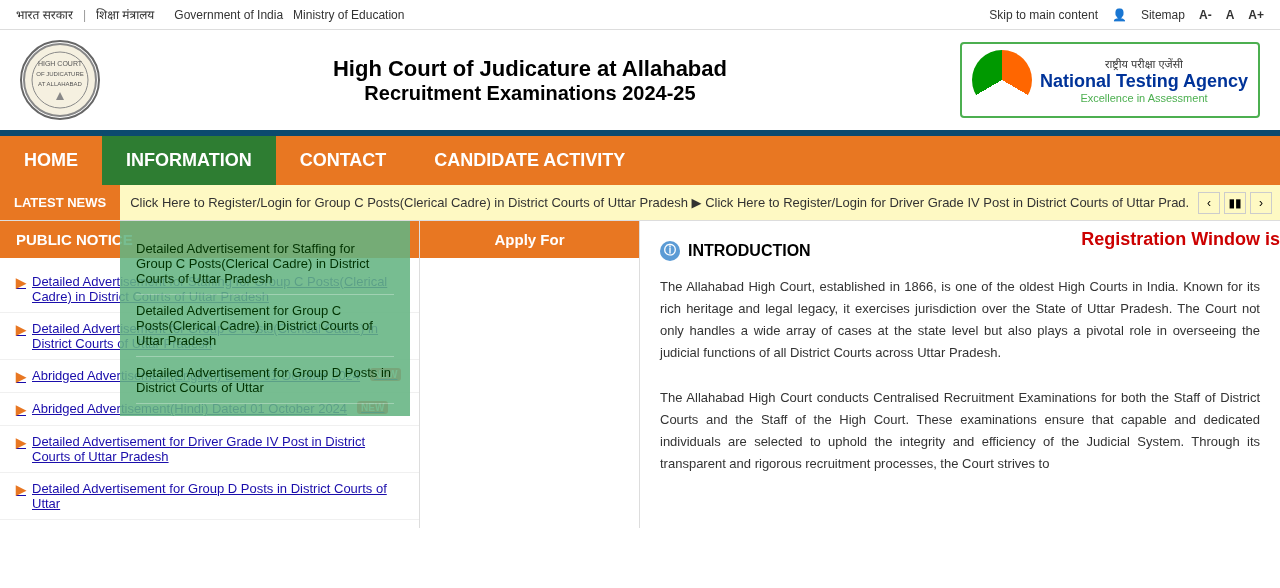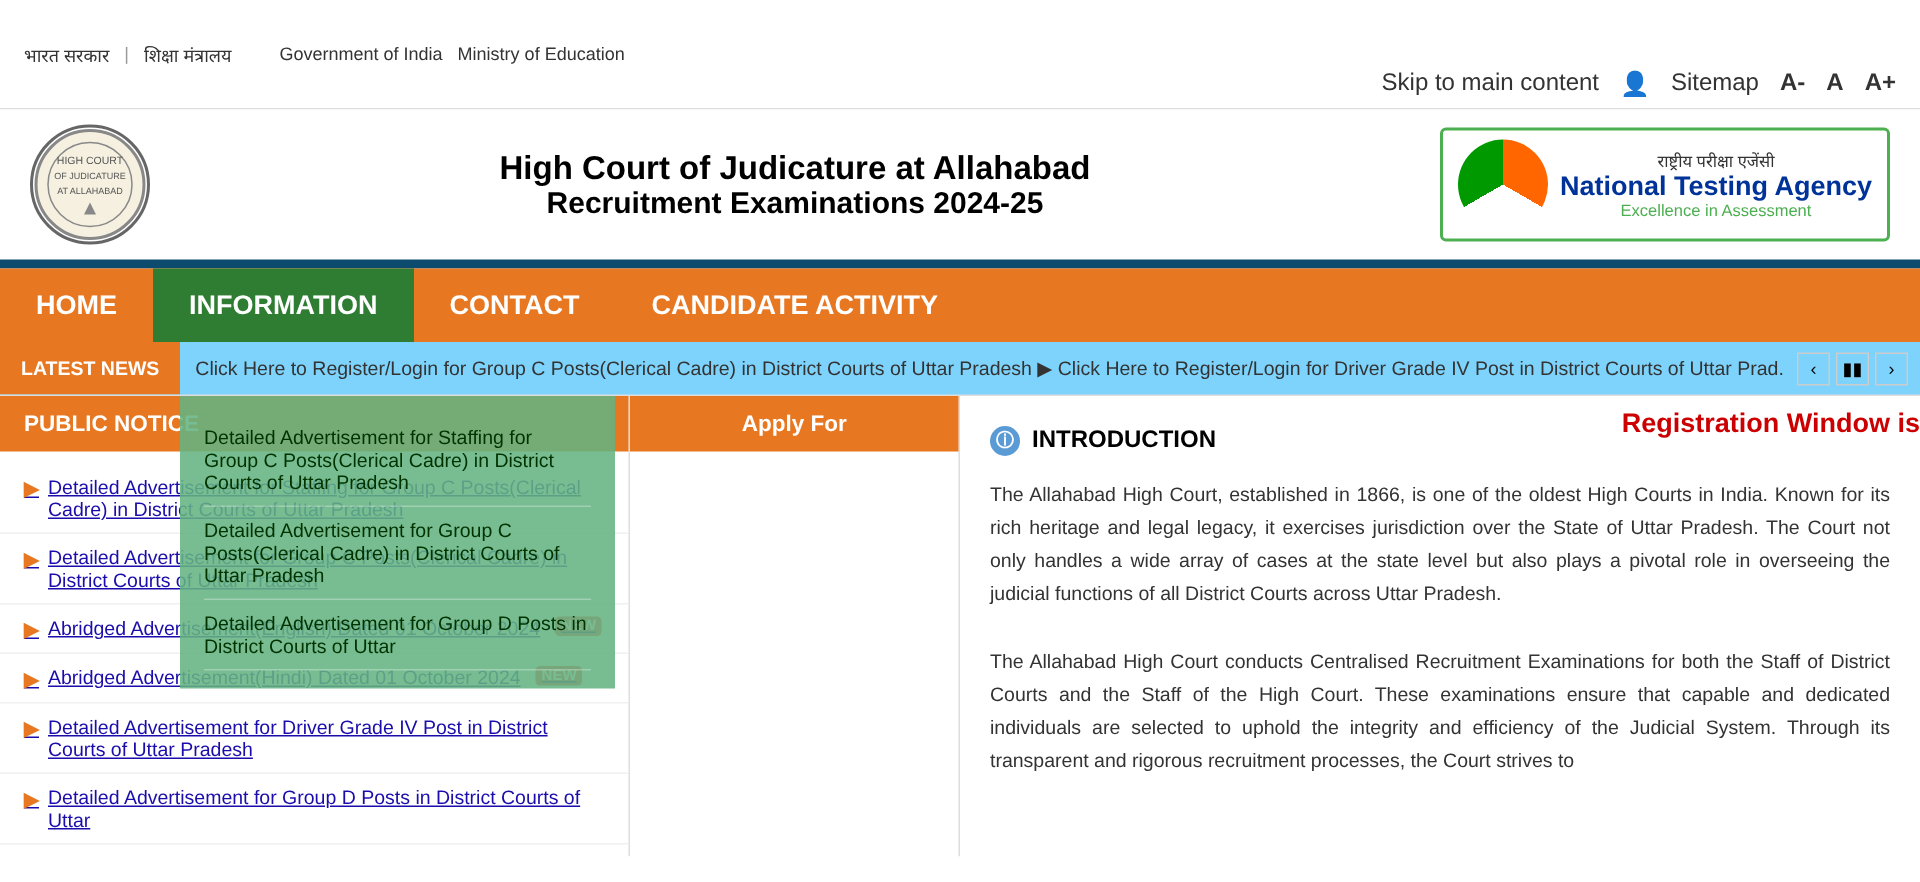--- a/index.html
+++ b/index.html
@@ -10,21 +10,21 @@
       display: flex;
       justify-content: space-between;
       align-items: center;
       padding: 6px 16px;
       background: #fff;
       border-bottom: 1px solid #ddd;
       font-size: 12px;
     }
     .top-bar-left { display: flex; align-items: center; gap: 10px; color: #333; }
     .top-bar-separator { color: #999; }
-    .top-bar-right { display: flex; align-items: center; gap: 14px; color: #333; font-size: 16px; margin-top: 40px; }
+    .top-bar-right { display: flex; align-items: center; gap: 14px; color: #333; font-size: 12px; }
     .top-bar-right a { text-decoration: none; color: #333; }
     .font-btn { cursor: pointer; font-weight: bold; color: #333; }
 
     
     .header {
       display: flex;
       align-items: center;
       justify-content: space-between;
       padding: 10px 20px;
       background: #fff;
@@ -71,21 +71,21 @@
       cursor: pointer;
       text-decoration: none;
       display: flex;
       align-items: center;
       white-space: nowrap;
     }
     .nav-item.active { background: #2e7d32; }
 
     
     .ticker-bar {
-      background: #7dd3fc;
+      background: #fef9c3;
       border-bottom: 1px solid #ddd;
       display: flex;
       align-items: center;
       overflow: hidden;
       height: 36px;
     }
     .ticker-label {
       background: #e87722;
       color: #fff;
       font-weight: bold;
@@ -228,21 +228,21 @@
   </style>
 </head>
 <body>
 
 <div class="top-bar">
   <div class="top-bar-left">
     <span>भारत सरकार</span>
     <span class="top-bar-separator">|</span>
     <span>शिक्षा मंत्रालय</span>
     <br>
-    <span style="margin-left:12px;text-align:right;">Government of India</span>
+    <span style="margin-left:0;text-align:right;">Government of India</span>
     <span>Ministry of Education</span>
   </div>
   <div class="top-bar-right">
     <a>Skip to main content</a>
     <span>👤</span>
     <a>Sitemap</a>
     <span class="font-btn">A-</span>
     <span class="font-btn">A</span>
     <span class="font-btn">A+</span>
   </div>

